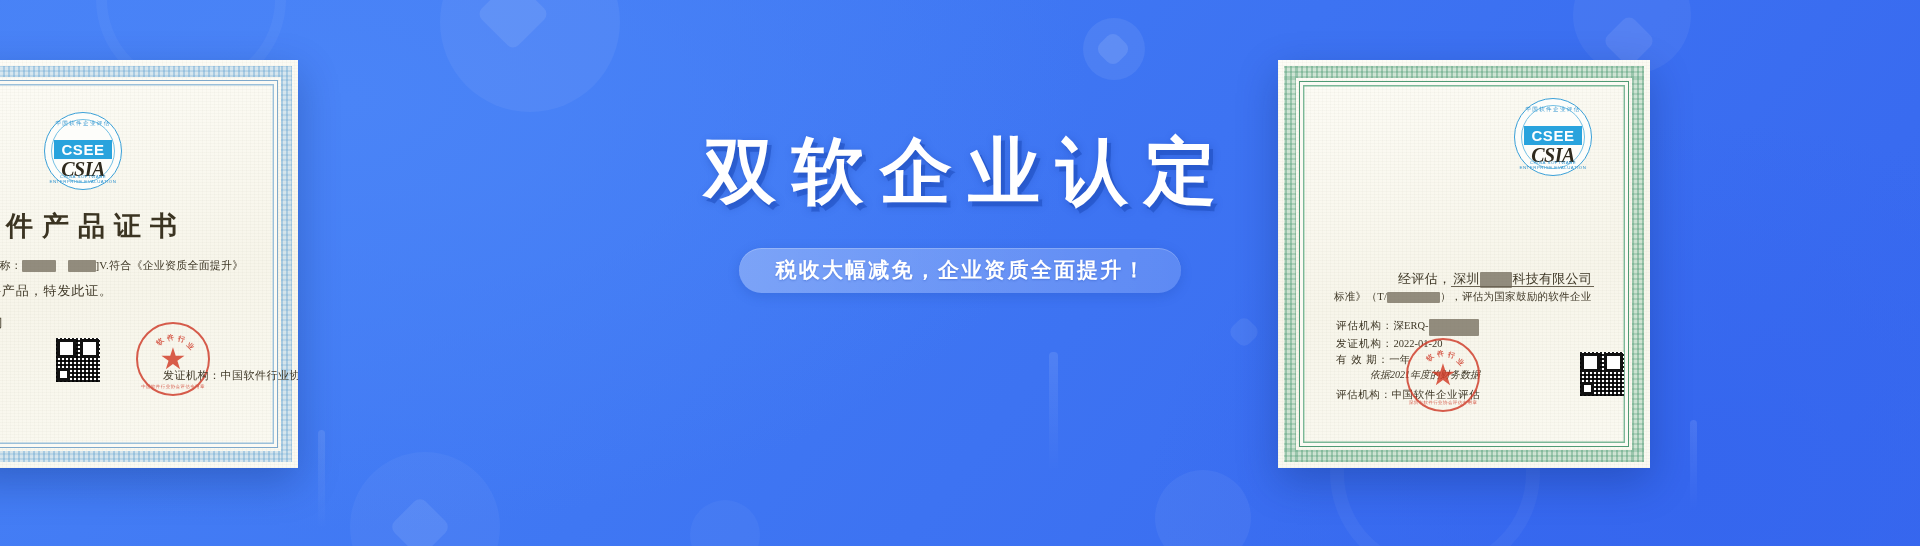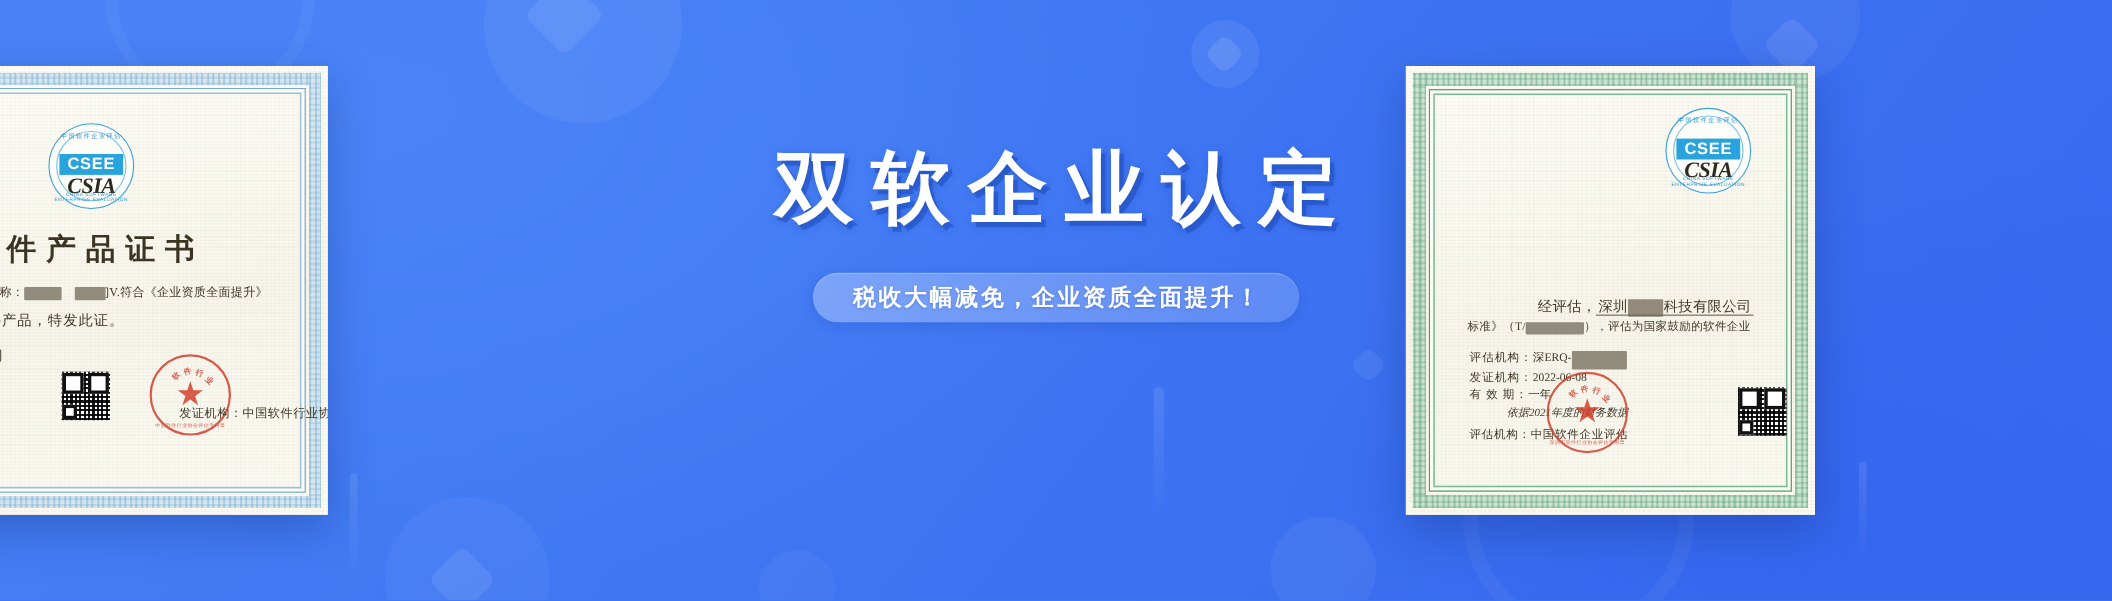--- a/index.html
+++ b/index.html
@@ -392,21 +392,21 @@
 
       <div class="cert-para rc-l2">
         <span>标准》（T/</span><span class="redact">■■■■■■■■</span><span>），评估为国家鼓励的软件企业</span>
       </div>
 
       <div class="rc-fields">
         <div>
           <span class="k">评估机构：</span><span>深ERQ-</span><span class="redact">■■■■■■■■</span>
         </div>
         <div>
-          <span class="k">发证机构：</span><span>2022-06-08</span>
+          <span class="k">发证机构：</span><span>2022-01-20</span>
         </div>
         <div>
           <span class="k">有 效 期：</span><span>一年</span>
         </div>
       </div>
 
       <div class="rc-note">依据2021年度的财务数据</div>
 
       <div class="rc-org">
         <span>评估机构：</span><span>中国软件企业评估</span>

